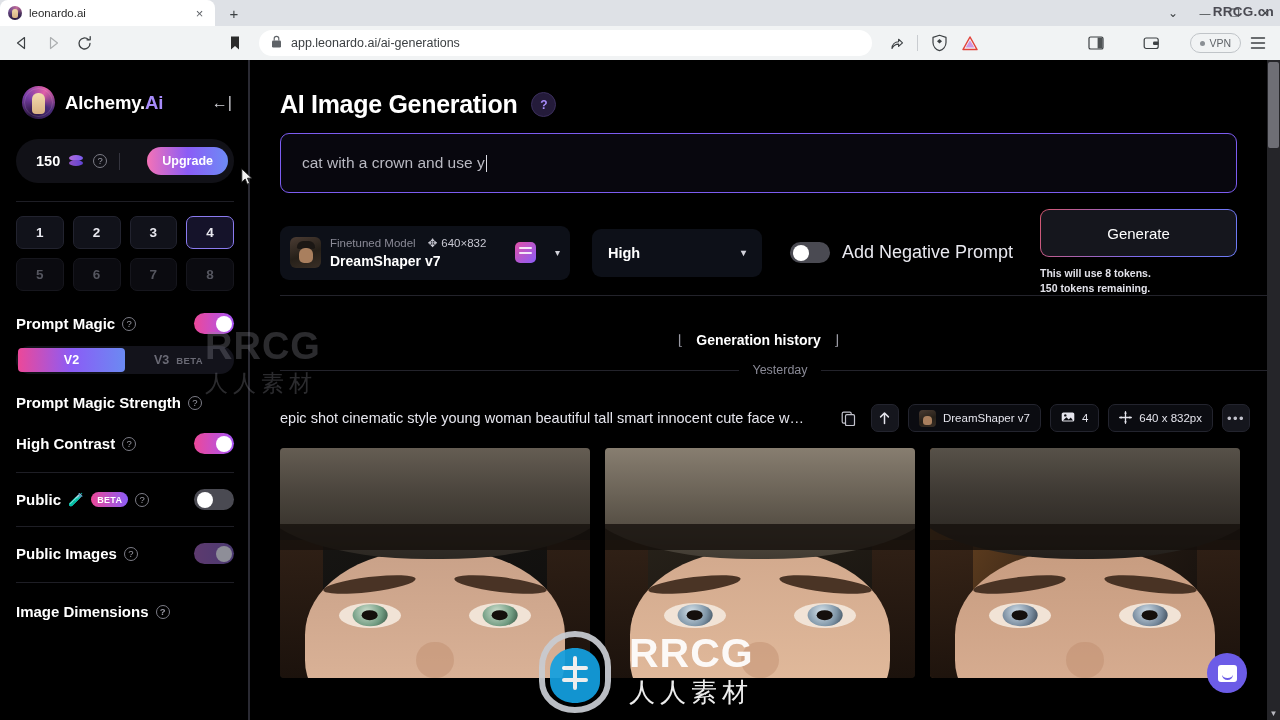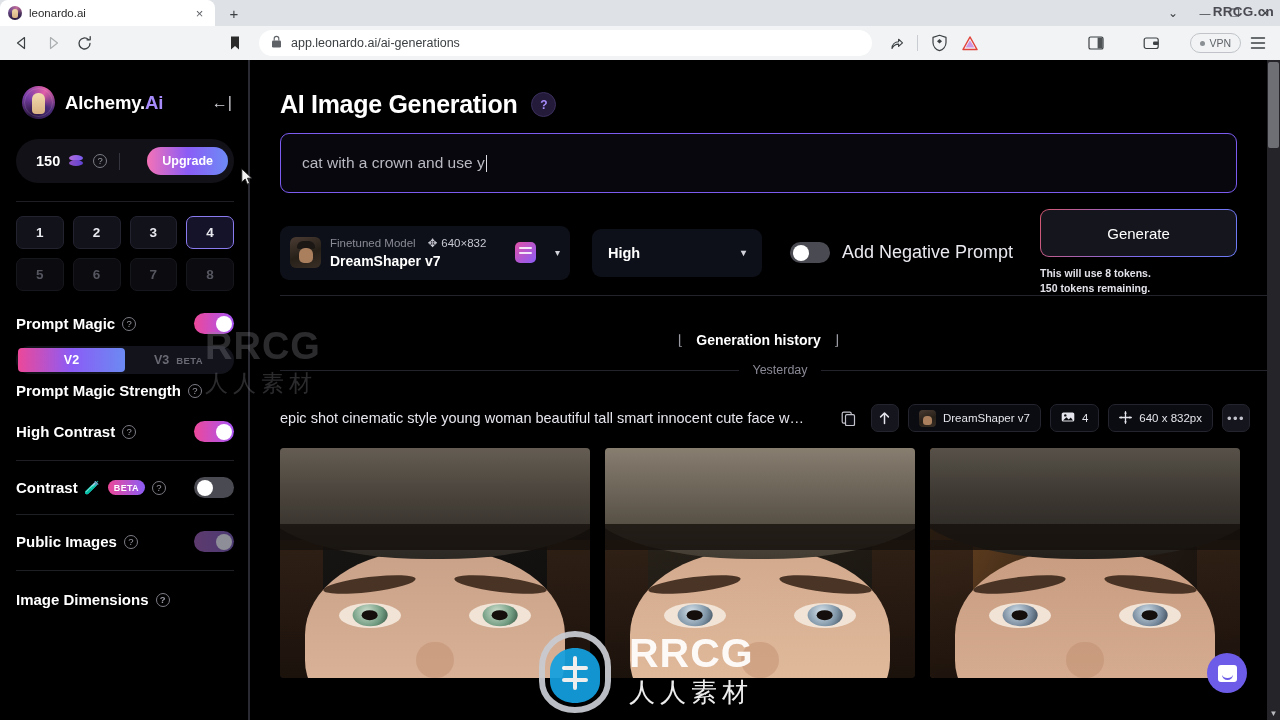--- a/index.html
+++ b/index.html
@@ -598,21 +598,21 @@
       </div>
 
       <div class="segctl">
         <div class="seg active">V2</div>
         <div class="seg">
           <span>V3</span>
           <span class="beta-t">BETA</span>
         </div>
       </div>
 
-      <div class="setting" style="margin-top:8px">
+      <div class="setting" style="margin-top:20px">
         <div class="row-lbl">
           <span class="t">Prompt Magic Strength</span>
           <span class="qmark">?</span>
         </div>
       </div>
 
 
       <div class="setting">
         <div class="row-lbl">
           <span class="t">High Contrast</span>
@@ -620,21 +620,21 @@
         </div>
         <div class="toggle on">
             <div class="knob"></div>
           </div>
       </div>
 
       <div class="hr" style="margin-top:18px"></div>
 
       <div class="setting" style="margin-top:16px">
         <div class="row-lbl">
-          <span class="t">Contrast</span>
+          <span class="t">Public</span>
           <span class="flask">🧪</span>
           <span class="badge-beta">BETA</span>
           <span class="qmark">?</span>
         </div>
         <div class="toggle off">
             <div class="knob"></div>
           </div>
       </div>
 
       <div class="hr" style="margin-top:16px"></div>

